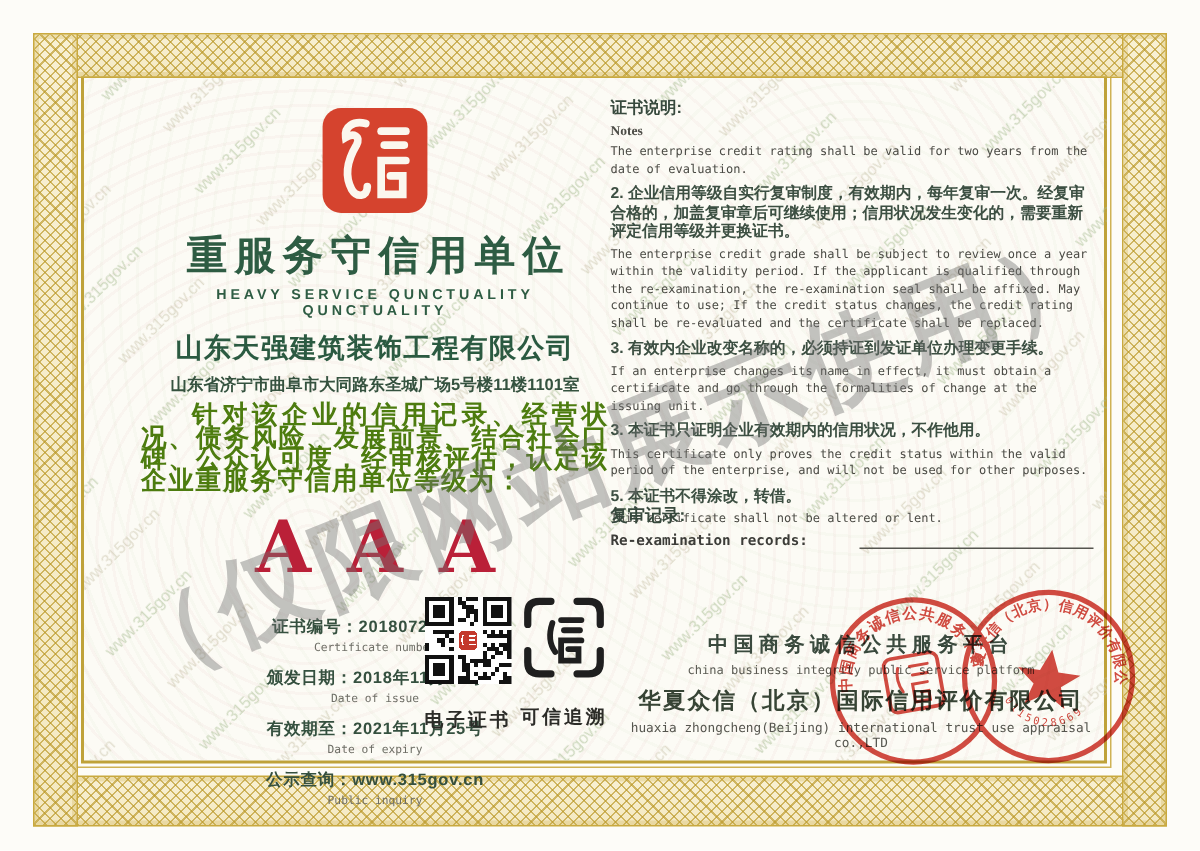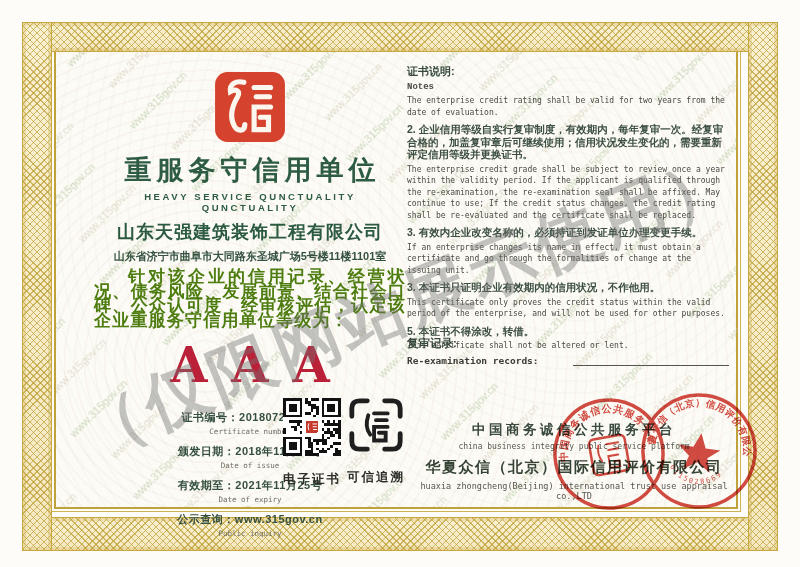--- a/index.html
+++ b/index.html
@@ -55,21 +55,21 @@
   .meta-zh { font-size:11px; font-weight:700; color:#35503f; letter-spacing:.5px; }
   .meta-sub { margin-top:2px; font-size:7.5px; color:#6e6e66; font-family:"DejaVu Sans Mono", monospace; }
 
   .qr-block { position:absolute; left:277px; top:398px; width:70px; z-index:4; text-align:center; }
   .trace-block { position:absolute; left:347px; top:396px; width:70px; z-index:4; text-align:left; }
   .icon-label { margin-top:11px; font-size:12.5px; font-weight:800; letter-spacing:2px; color:#2c2c28; }
 
   
   .notes { position:absolute; left:407px; top:64px; width:322px; z-index:4; }
   .notes-zh-h { font-size:11px; font-weight:800; color:#37493d; }
-  .notes-en-h { margin-top:3px; font-size:9px; font-weight:700; color:#4c4c46; font-family:Liberation Mono, monospace; }
+  .notes-en-h { margin-top:3px; font-size:9px; font-weight:700; color:#4c4c46; font-family:Liberation Serif, serif; }
   .note-zh { margin-top:5px; font-size:10.5px; font-weight:700; line-height:12.5px; color:#3c4f42; }
   .note-en { margin-top:3px; font-size:8px; line-height:11.5px; color:#4a4a44; font-family:"DejaVu Sans Mono", monospace; }
 
   .review { position:absolute; left:407px; top:336px; width:322px; z-index:4; }
   .review-zh { font-size:11.5px; font-weight:800; color:#37493d; }
   .review-en { margin-top:4px; display:flex; align-items:flex-end; font-size:9.5px; font-weight:700;
     color:#3c3c38; font-family:"DejaVu Sans Mono", monospace;gap:28px; }
   .review-line { flex:1; margin-left:6px; border-bottom:1px solid #55554f; height:11px; }
 
   .issuer { position:absolute; left:418px; top:421px; width:312px; z-index:4; text-align:center; }

